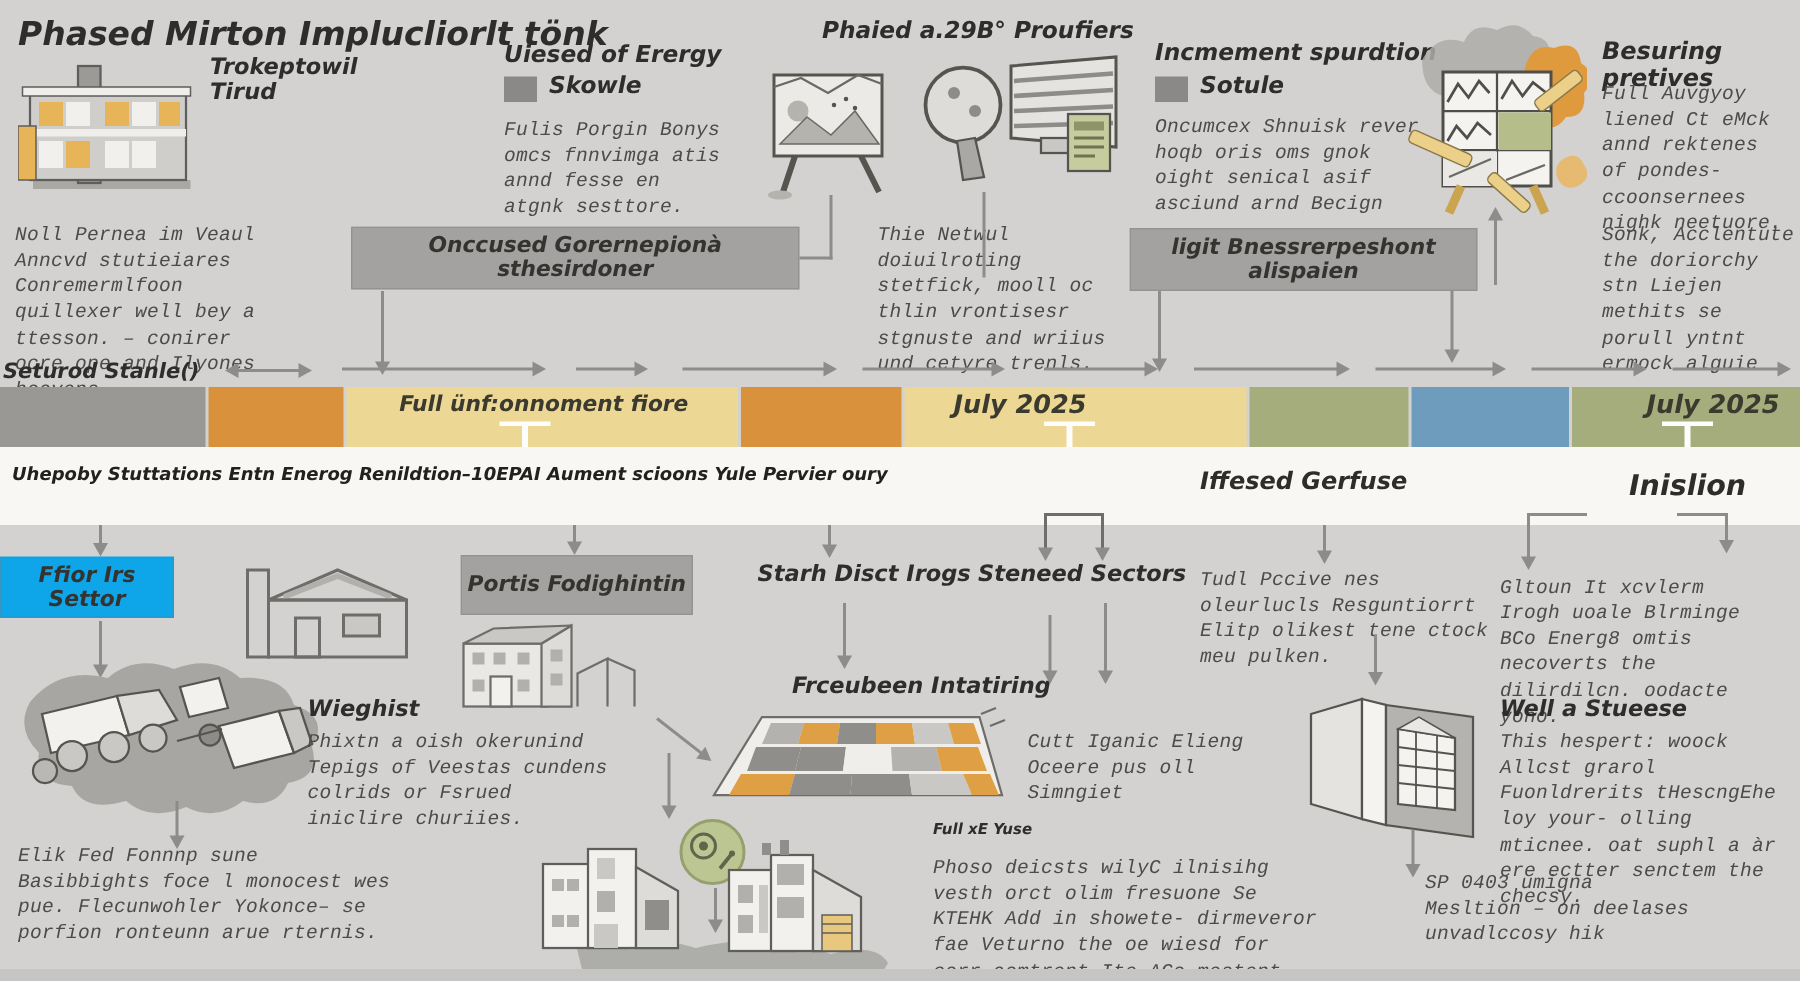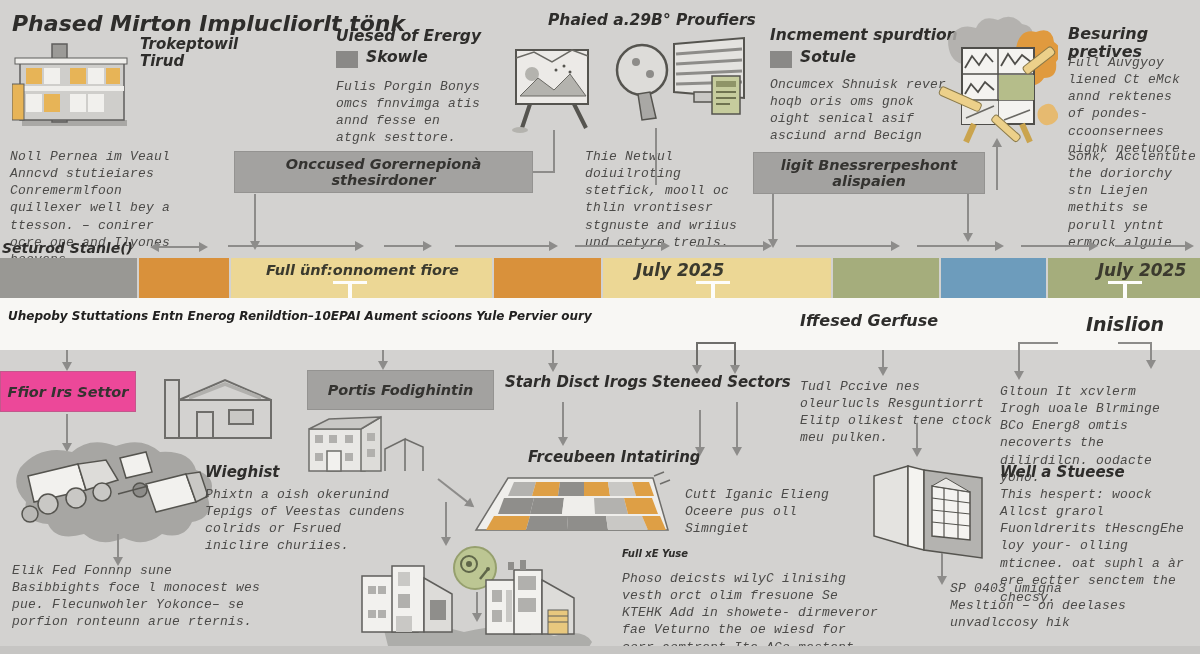--- a/index.html
+++ b/index.html
@@ -207,27 +207,27 @@
 
   <div class="hline" style="left:696px;top:342px;width:40px;background:#6f6e6b;"></div>
   <div class="varrow" style="left:696px;top:342px;height:30px;background:#6f6e6b;"></div>
   <div class="varrow" style="left:734px;top:342px;height:30px;background:#6f6e6b;"></div>
   <div class="hline" style="left:1018px;top:342px;width:40px;"></div>
   <div class="varrow" style="left:1018px;top:342px;height:36px;"></div>
   <div class="hline" style="left:1118px;top:342px;width:34px;"></div>
   <div class="varrow" style="left:1150px;top:342px;height:25px;"></div>
 
   <div class="varrow" style="left:66px;top:350px;height:19px;"></div>
-  <div class="abs graybox" style="left:0px;top:371px;width:136px;height:41px;background:#ec4899;">
+  <div class="abs graybox" style="left:0px;top:371px;width:116px;height:41px;background:#0ea5e9;">
     <span>Ffior Irs Settor</span>
   </div>
   <div class="varrow" style="left:66px;top:414px;height:36px;"></div>
 
   <div class="varrow" style="left:382px;top:350px;height:18px;"></div>
-  <div class="abs graybox" style="left:307px;top:370px;width:187px;height:40px;">
+  <div class="abs graybox" style="left:307px;top:370px;width:155px;height:40px;">
     <span>Portis Fodighintin</span>
   </div>
 
   <div class="varrow" style="left:552px;top:350px;height:20px;"></div>
   <div class="abs hd" style="left:505px;top:374px;font-size:15px;">Starh Disct Irogs</div>
   <div class="varrow" style="left:562px;top:402px;height:42px;"></div>
   <div class="abs hd" style="left:528px;top:449px;font-size:15px;">Frceubeen Intatiring</div>
 
   <div class="abs hd" style="left:652px;top:374px;font-size:15px;">Steneed Sectors</div>
   <div class="varrow" style="left:699px;top:410px;height:44px;"></div>

